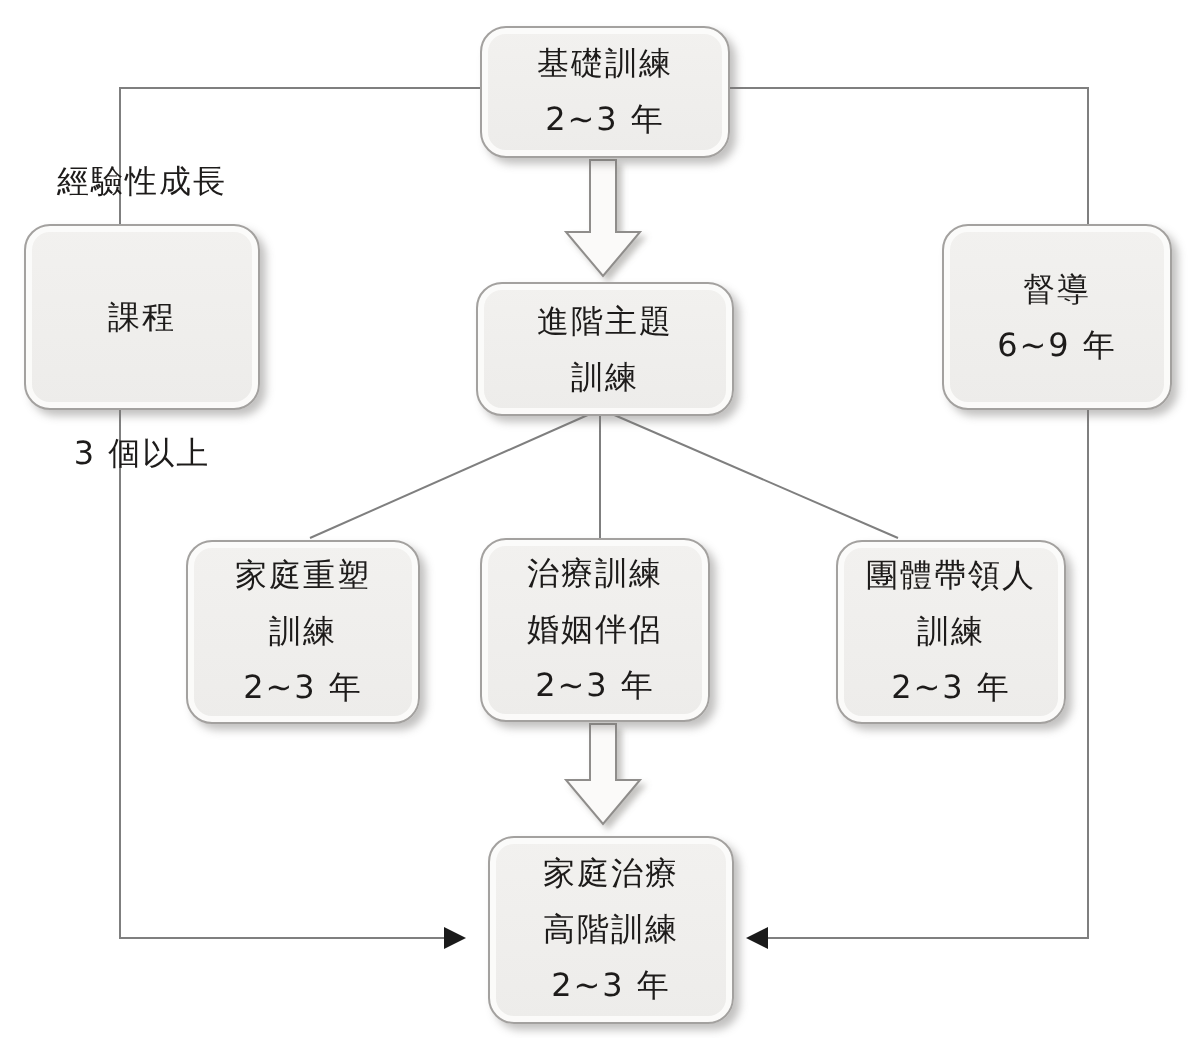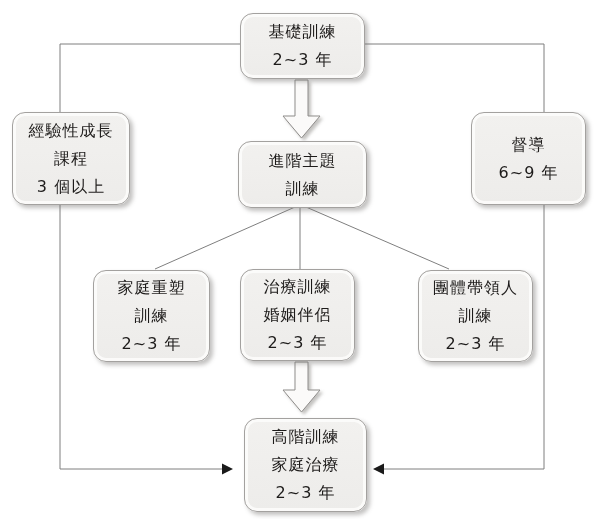--- a/index.html
+++ b/index.html
@@ -45,21 +45,21 @@
     <path d="M295,80 L308,80 L308,116 L320,116 L301.5,138 L283,116 L295,116 Z" fill="#fbfaf9" stroke="#8f8d8b" stroke-width="1" filter="url(#softsh)"></path>
 
     <path d="M295,362 L308,362 L308,390 L320,390 L301.5,412 L283,390 L295,390 Z" fill="#fbfaf9" stroke="#8f8d8b" stroke-width="1" filter="url(#softsh)"></path>
   </svg>
 
   <div class="node" style="left:240px; top:13px;  width:123px; height:64px;">
     <div class="ln">基礎訓練</div>
     <div class="ln">2~3 年</div>
   </div>
 
-  <div class="node" style="left:12px;  top:112px; width:116px; height:91px;">
+  <div class="node" style="left:12px;  top:112px; width:116px; height:91px;gap:40px;">
     <div class="ln">經驗性成長</div>
     <div class="ln">課程</div>
     <div class="ln">3 個以上</div>
   </div>
 
   <div class="node" style="left:471px; top:112px; width:113px; height:91px;">
     <div class="ln">督導</div>
     <div class="ln">6~9 年</div>
   </div>
 
@@ -80,18 +80,18 @@
     <div class="ln">2~3 年</div>
   </div>
 
   <div class="node" style="left:394px; top:270px; width:113px; height:90px;margin-left:24px;">
     <div class="ln">團體帶領人</div>
     <div class="ln">訓練</div>
     <div class="ln">2~3 年</div>
   </div>
 
   <div class="node" style="left:244px; top:418px; width:121px; height:92px;">
+    <div class="ln">家庭治療</div>
     <div class="ln">高階訓練</div>
-    <div class="ln">家庭治療</div>
     <div class="ln">2~3 年</div>
   </div>
 
 </div>
 
 </body></html>

